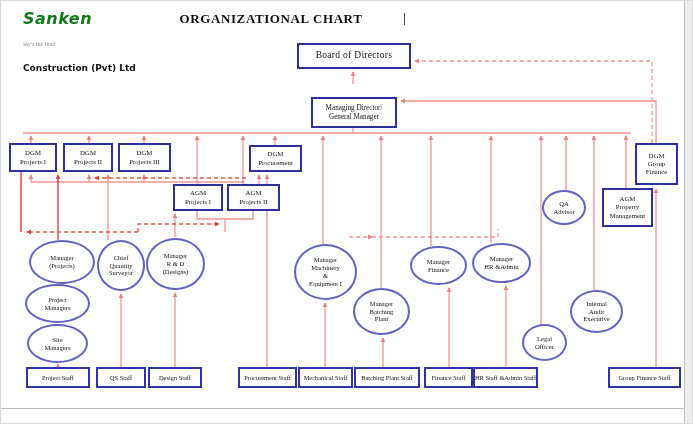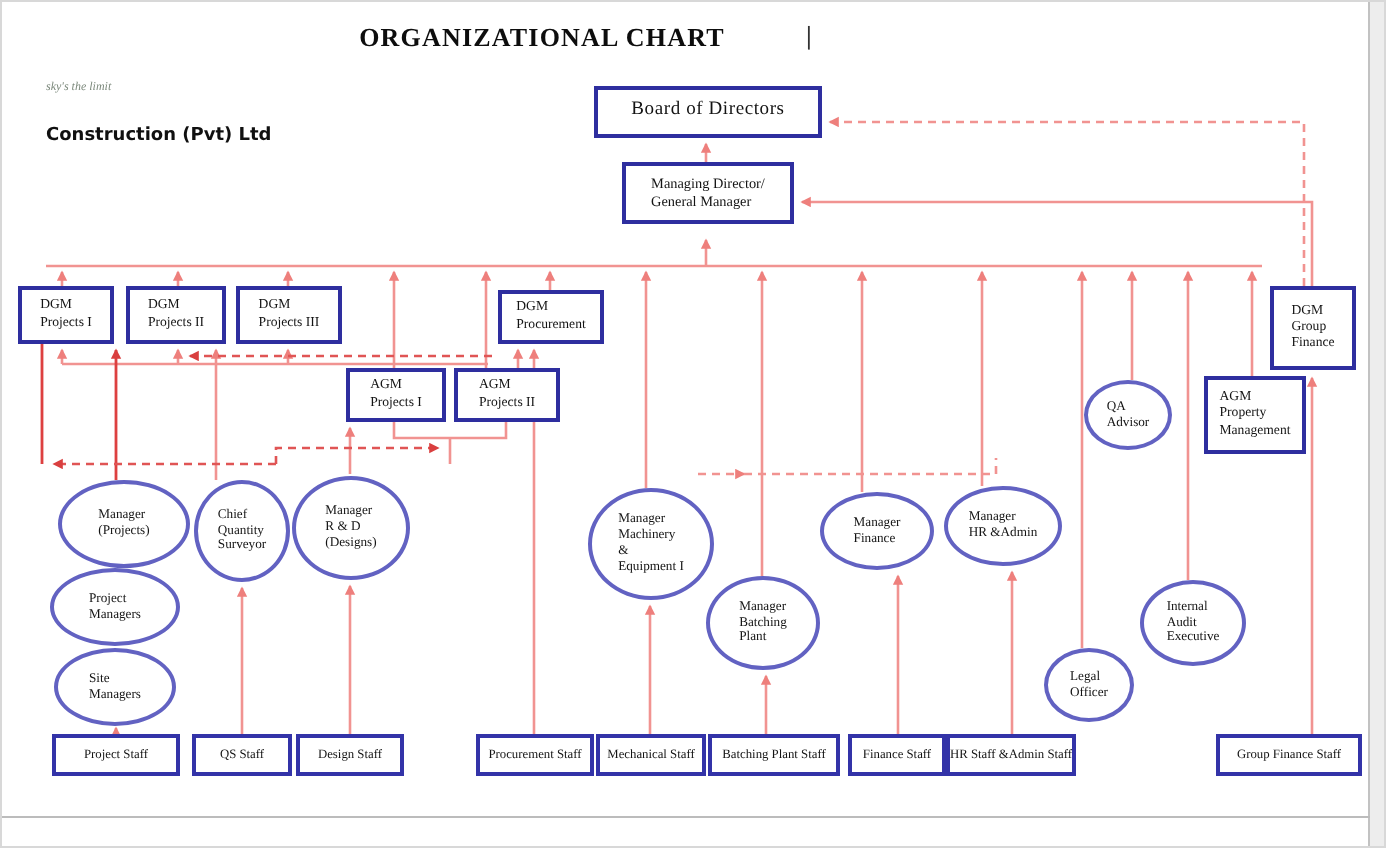--- a/index.html
+++ b/index.html
@@ -1,19 +1,19 @@
 <!DOCTYPE html>
 <html><head>
 <meta charset="utf-8">
 <style>
   html,body{margin:0;padding:0;background:#fff;}
   .stage{position:relative;width:693px;height:424px;background:#ffffff;overflow:hidden;
          font-family:"Liberation Serif",serif;box-sizing:border-box;border:1px solid #d8d8d8;}
   .node{position:absolute;display:flex;align-items:center;justify-content:center;
-        text-align:left;white-space:pre-line;color:#141414;line-height:1.18;
+        text-align:center;white-space:pre-line;color:#141414;line-height:1.18;
         box-sizing:border-box;background:#fff;z-index:3;}
   .box{border:2px solid #2e2e9f;font-size:6.8px;}
   .box.lg{font-size:9.5px;letter-spacing:.3px;}
   .box.md{font-size:7.2px;}
   .ell{border:2px solid #6262c2;border-radius:50%;font-size:6.6px;}
   .staff{border:2px solid #3333a8;font-size:6.4px;white-space:nowrap;}
   .logo-brand{position:absolute;left:22px;top:8px;font-family:"DejaVu Sans",sans-serif;
               font-weight:bold;font-style:italic;font-size:16px;color:#117a17;letter-spacing:.5px;z-index:4;}
   .logo-co{position:absolute;left:22px;top:28px;font-family:"DejaVu Sans",sans-serif;
            font-weight:bold;font-size:9px;color:#101010;z-index:4;margin-top:34px;}
@@ -24,20 +24,21 @@
   svg.wires{position:absolute;left:0;top:0;z-index:2;pointer-events:none;}
   .right-gutter{position:absolute;left:683px;top:0;width:10px;height:424px;
                 background:#ededed;border-left:1px solid #c2c2c2;z-index:5;}
   .bottom-rule{position:absolute;left:0;top:407px;width:684px;height:1px;background:#bcbcbc;z-index:5;}
 </style>
 </head>
 <body>
 
 <div class="stage">
 
+  <div class="logo-brand">Sanken</div>
   <div class="logo-co">Construction (Pvt) Ltd</div>
   <div class="logo-tag">sky's the limit</div>
   <div class="title">ORGANIZATIONAL CHART</div>
   <div class="title-sep">|</div>
 
   <svg class="wires" width="693" height="424">
     <defs>
       <marker id="mS" markerUnits="userSpaceOnUse" markerWidth="8" markerHeight="8" refX="4.4" refY="2.6" orient="auto">
         <path d="M0,0 L5.2,2.6 L0,5.2 Z" fill="#ee7f7c"></path>
       </marker>
@@ -105,21 +106,21 @@
       <line x1="20" y1="171" x2="20" y2="231"></line>
     </g>
     <g stroke="#e05555" stroke-width="1.3" fill="none" stroke-dasharray="4 3">
       <polyline points="137,231 26,231" marker-end="url(#mR)"></polyline>
       <polyline points="137,231 137,223 218,223" marker-end="url(#mR)"></polyline>
       <polyline points="245,177 94,177" marker-end="url(#mR)"></polyline>
     </g>
   </svg>
 
   <div class="node box lg" style="left:296px;top:42px;width:114px;height:26px;">Board of Directors</div>
-  <div class="node box md" style="left:310px;top:80px;width:86px;height:31px;">Managing Director/
+  <div class="node box md" style="left:310px;top:96px;width:86px;height:31px;">Managing Director/
 General Manager</div>
 
   <div class="node box" style="left:8px;top:142px;width:48px;height:29px;">DGM
 Projects I</div>
   <div class="node box" style="left:62px;top:142px;width:50px;height:29px;">DGM
 Projects II</div>
   <div class="node box" style="left:117px;top:142px;width:53px;height:29px;">DGM
 Projects III</div>
   <div class="node box" style="left:248px;top:144px;width:53px;height:27px;">DGM
 Procurement</div>

